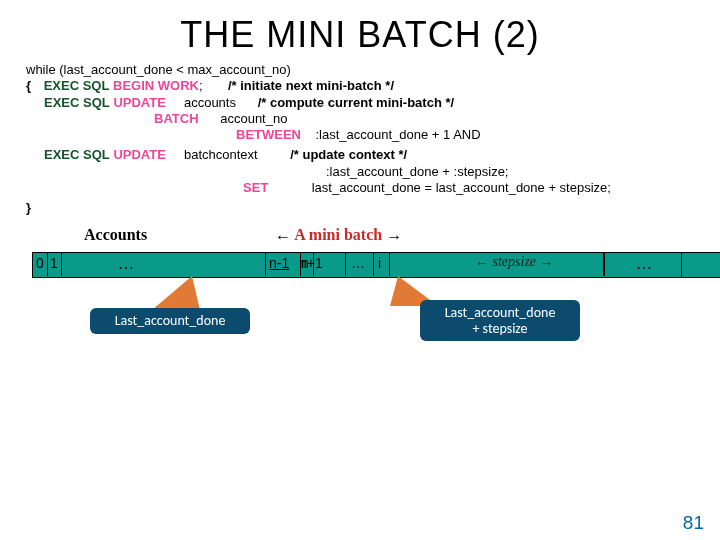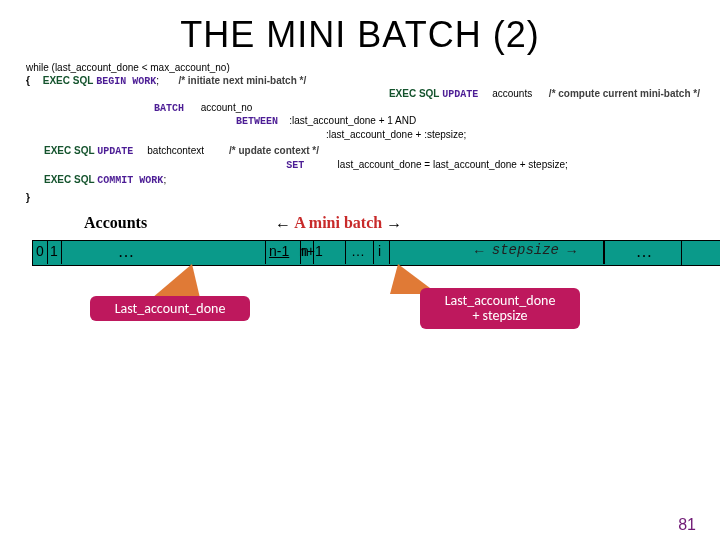--- a/index.html
+++ b/index.html
@@ -18,30 +18,30 @@
     font-family: "Century Gothic", Arial, sans-serif;
     font-size: 36px;
     font-weight: 400;
     margin: 14px 0 6px 0;
     letter-spacing: 1px;
   }
   .code {
     margin-left: 26px;
     margin-right: 20px;
     line-height: 1.25;
-    font-size: 10px;
+    font-size: 13px;
   }
   .brace {
     display: inline-block;
     width: 14px;
     font-weight: bold;
   }
   .kw   { color: #14532d; font-weight: bold; }
-  .op   { color: #4c1d95; font-weight: bold; font-family: Liberation Mono, monospace; }
-  .note { color: #404040; font-weight: bold; }
+  .op   { color: #ec4899; font-weight: bold; }
+  .note { color: #000000; font-weight: bold; }
 
   .diagram {
     position: relative;
     margin-top: 10px;
     height: 150px;
   }
   .accounts-label {
     position: absolute;
     left: 84px; top: 0;
     font-family: "Times New Roman", serif;
@@ -81,108 +81,104 @@
   }
   .bar .ell {
     position: absolute;
     top: 2px;
     font-family: "Times New Roman", serif;
     font-size: 16px;
   }
   .stepsize {
     position: absolute;
     left: 475px; top: 28px;
-    font-family: Liberation Mono, monospace;
+    font-family: Liberation Serif, serif;
     font-style: italic;
     font-size: 14px;
     color: #202020;
   }
   .stepsize .arr { font-style: normal; }
 
   .callout {
     position: absolute;
-    background: #be185d;
+    background: #0c4a6e;
     color: #fff;
     font-family: Calibri, Arial, sans-serif;
     font-size: 14px;
     padding: 5px 10px;
     border-radius: 6px;
     text-align: center;
     line-height: 1.1;
   }
   .callout-wedge {
     position: absolute;
     width: 0; height: 0;
     border-style: solid;
   }
 
   .page-no {
     position: absolute;
-    right: 24px;
+    right: 16px;
     bottom: 6px;
-    font-size: 16px;
-    color: #701a75;
+    font-size: 19px;
+    color: #0369a1;
   }
 </style>
 </head>
 <body>
 
 <div class="title">THE MINI BATCH (2)</div>
 
 <div class="code">
   <div>while (last_account_done &lt; max_account_no)</div>
 
   <div>
     <span class="brace">{</span>
     <span class="kw">EXEC SQL</span>
     <span class="op">BEGIN WORK</span><span>;</span>
     &nbsp;&nbsp;&nbsp;&nbsp;&nbsp;
     <span class="note">/* initiate next mini-batch */</span>
   </div>
 
-  <div style="padding-left:18px;text-align:right;">
+  <div style="padding-left:18px;">
     <span class="kw">EXEC SQL</span>
     <span class="op">UPDATE</span>
     &nbsp;&nbsp;&nbsp;
     <span>accounts</span>
     &nbsp;&nbsp;&nbsp;&nbsp;
     <span class="note">/* compute current mini-batch */</span>
   </div>
   <div style="padding-left:128px;">
     <span class="op">BATCH</span>
     &nbsp;&nbsp;&nbsp;&nbsp;
     <span>account_no</span>
   </div>
   <div style="padding-left:210px;">
     <span class="op">BETWEEN</span>
     &nbsp;&nbsp;
     <span>:last_account_done + 1 AND</span>
   </div>
-  <div style="padding-left:300px;">
-    <span>:last_account_done + :stepsize;</span>
-  </div>
-
   <div style="padding-left:18px; margin-top:4px;">
     <span class="kw">EXEC SQL</span>
     <span class="op">UPDATE</span>
     &nbsp;&nbsp;&nbsp;
     <span>batchcontext</span>
     &nbsp;&nbsp;&nbsp;&nbsp;&nbsp;&nbsp;&nbsp;
     <span class="note">/* update context */</span>
   </div>
+
+  <div style="padding-left:300px;">
+    <span>:last_account_done + :stepsize;</span>
+  </div>
   <div style="padding-left:128px;text-align:center;">
     <span class="op">SET</span>
     &nbsp;&nbsp;&nbsp;&nbsp;&nbsp;&nbsp;&nbsp;&nbsp;&nbsp;&nbsp;
     <span>last_account_done = last_account_done + stepsize;</span>
   </div>
 
-  <div style="padding-left:18px; margin-top:2px;">
-    <span class="kw">EXEC SQL</span>
-    <span class="op">COMMIT WORK</span><span>;</span>
-  </div>
 
 
   <div style="margin-top:4px;">
     <span class="brace">}</span>
   </div>
 </div>
 
 <div class="diagram">
 
   <div class="accounts-label">Accounts</div>

